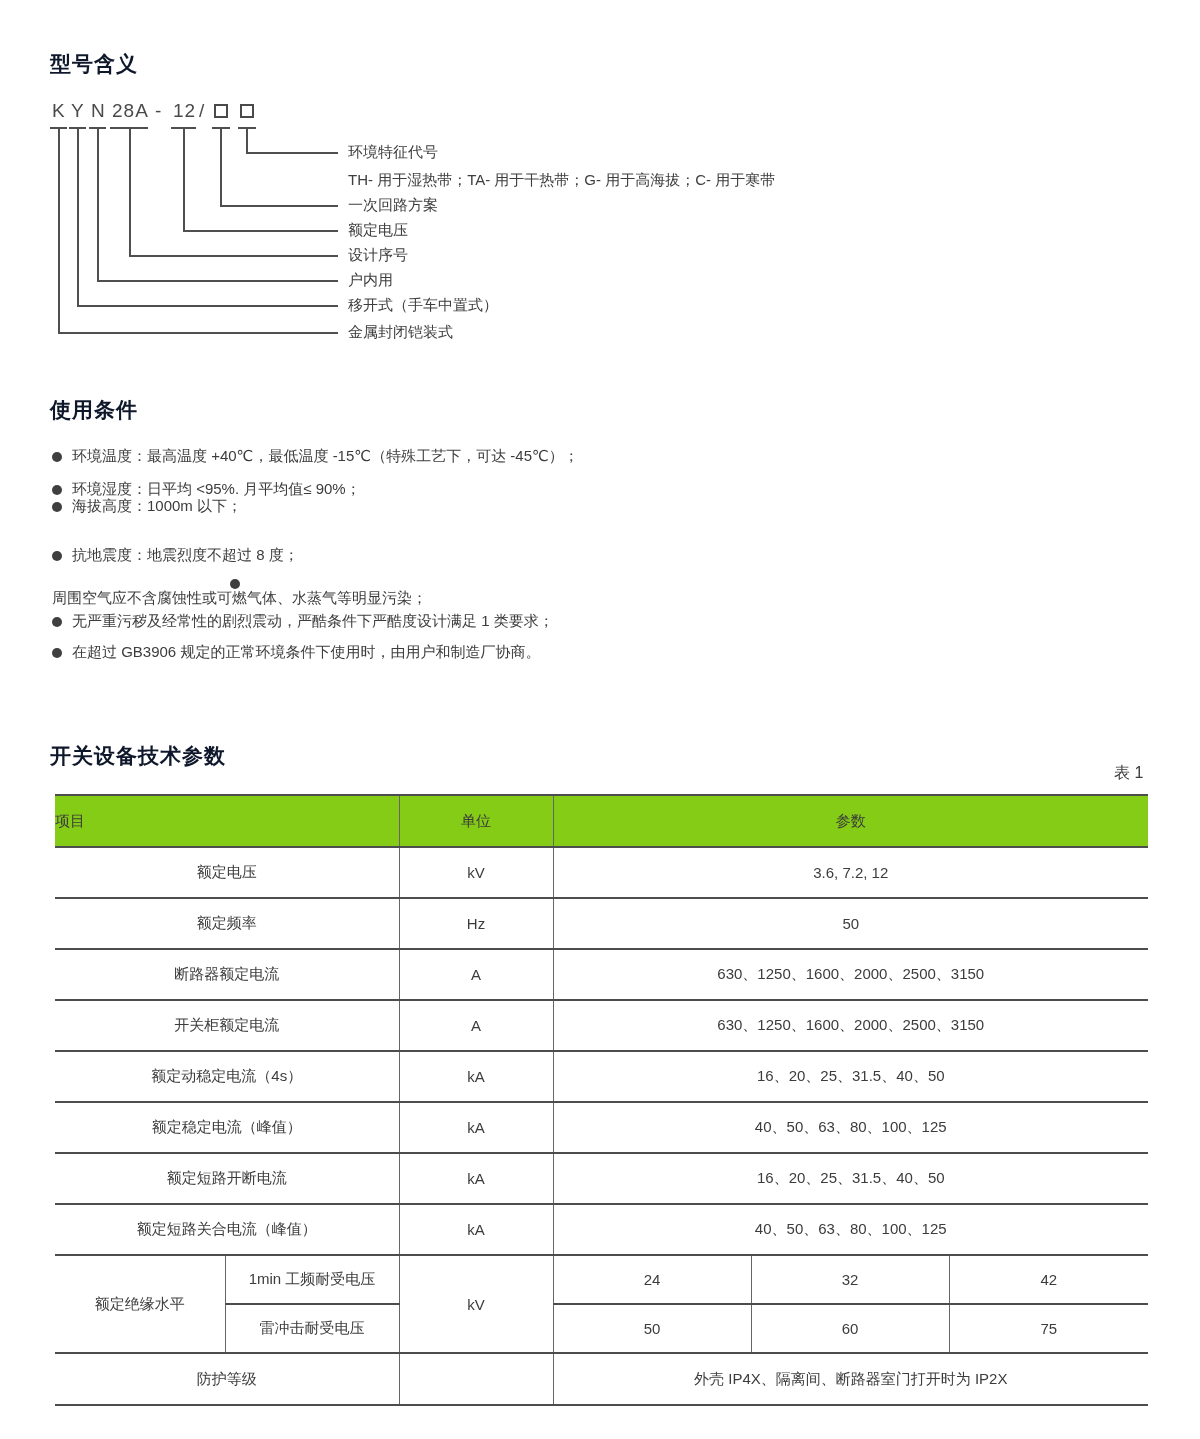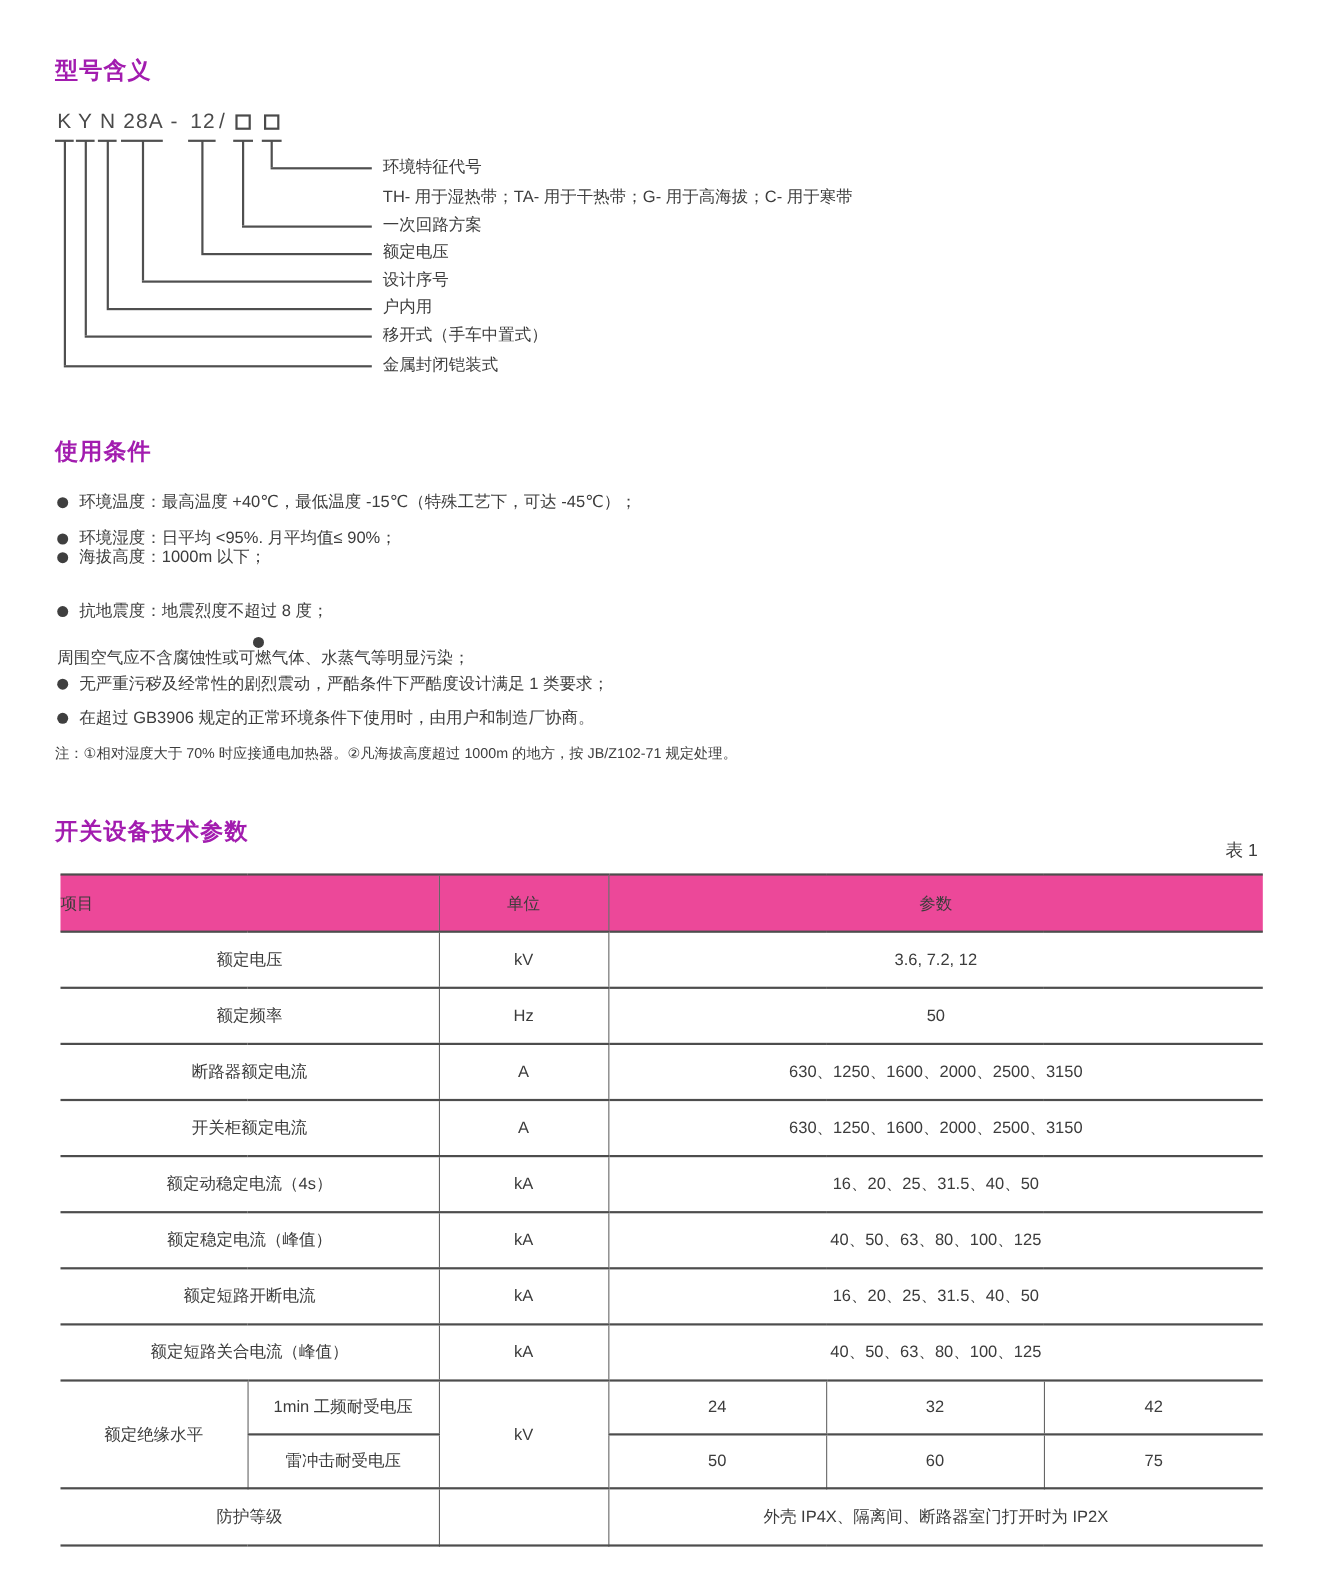--- a/index.html
+++ b/index.html
@@ -1,19 +1,19 @@
 <!DOCTYPE html>
 <html><head>
 <meta charset="utf-8">
 <style>
   html,body{margin:0;padding:0;background:#ffffff;}
   body{font-family:"Liberation Sans","DejaVu Sans",sans-serif;color:#3d3d3d;}
   .page{position:relative;width:1200px;height:1439px;background:#ffffff;overflow:hidden;}
 
-  .red-title{position:absolute;left:50px;font-size:21px;font-weight:bold;color:#a21caf;letter-spacing:1px;}
+  .red-title{position:absolute;left:50px;font-size:21px;font-weight:bold;color:#0f172a;letter-spacing:1px;}
 
   
   .model-char{position:absolute;top:100px;font-size:19px;color:#4a4a4a;letter-spacing:1px;}
   .model-box{position:absolute;top:104px;width:14px;height:14px;border:2px solid #4a4a4a;box-sizing:border-box;background:#fff;}
   .tick{position:absolute;height:0;border-top:2px solid #4f4f4f;}
   .vline{position:absolute;width:0;border-left:2px solid #4f4f4f;}
   .hline{position:absolute;height:0;border-top:2px solid #4f4f4f;}
   .diag-label{position:absolute;left:348px;font-size:15px;color:#3d3d3d;line-height:22px;white-space:nowrap;}
 
   
@@ -22,21 +22,21 @@
   .bullet-text{font-size:15px;color:#3c3c3c;}
   .note{position:absolute;left:50px;font-size:13px;color:#3e3e3e;white-space:nowrap;}
 
   
   .table-tag{position:absolute;font-size:16px;color:#3c3c3c;}
   table.params{position:absolute;left:55px;top:794px;width:1093px;border-collapse:collapse;table-layout:fixed;
     border-top:2px solid #4d4d4d;border-bottom:2px solid #4d4d4d;}
   table.params td,table.params th{font-size:15px;font-weight:normal;color:#3c3c3c;
     border-top:2px solid #4d4d4d;padding:0;}
   table.params .vr{border-right:1px solid #666;}
-  table.params th{background:#ec4899;height:50px;}
+  table.params th{background:#84cc16;height:50px;}
   table.params td{height:49px;text-align:center;}
   td.item,th.item{text-align:left;padding-left:22px;}
   tr.sub td{height:47px;}
   tr.last td{height:50px;}
 </style>
 </head>
 <body>
 
 <div class="page">
 
@@ -114,21 +114,20 @@
   </div>
   <div class="bullet" style="top:612px;">
     <span class="dot"></span>
     <span class="bullet-text">无严重污秽及经常性的剧烈震动，严酷条件下严酷度设计满足 1 类要求；</span>
   </div>
   <div class="bullet" style="top:643px;">
     <span class="dot"></span>
     <span class="bullet-text">在超过 GB3906 规定的正常环境条件下使用时，由用户和制造厂协商。</span>
   </div>
 
-  <div class="note" style="top:676px;">注：①相对湿度大于 70% 时应接通电加热器。②凡海拔高度超过 1000m 的地方，按 JB/Z102-71 规定处理。</div>
 
   <div class="red-title" style="top:742px;">开关设备技术参数</div>
 
   <div class="table-tag" style="top:763px;left:1114px;">表 1</div>
 
   <table class="params">
     <colgroup>
       <col style="width:170px">
         <col style="width:174px">
         <col style="width:154px">

